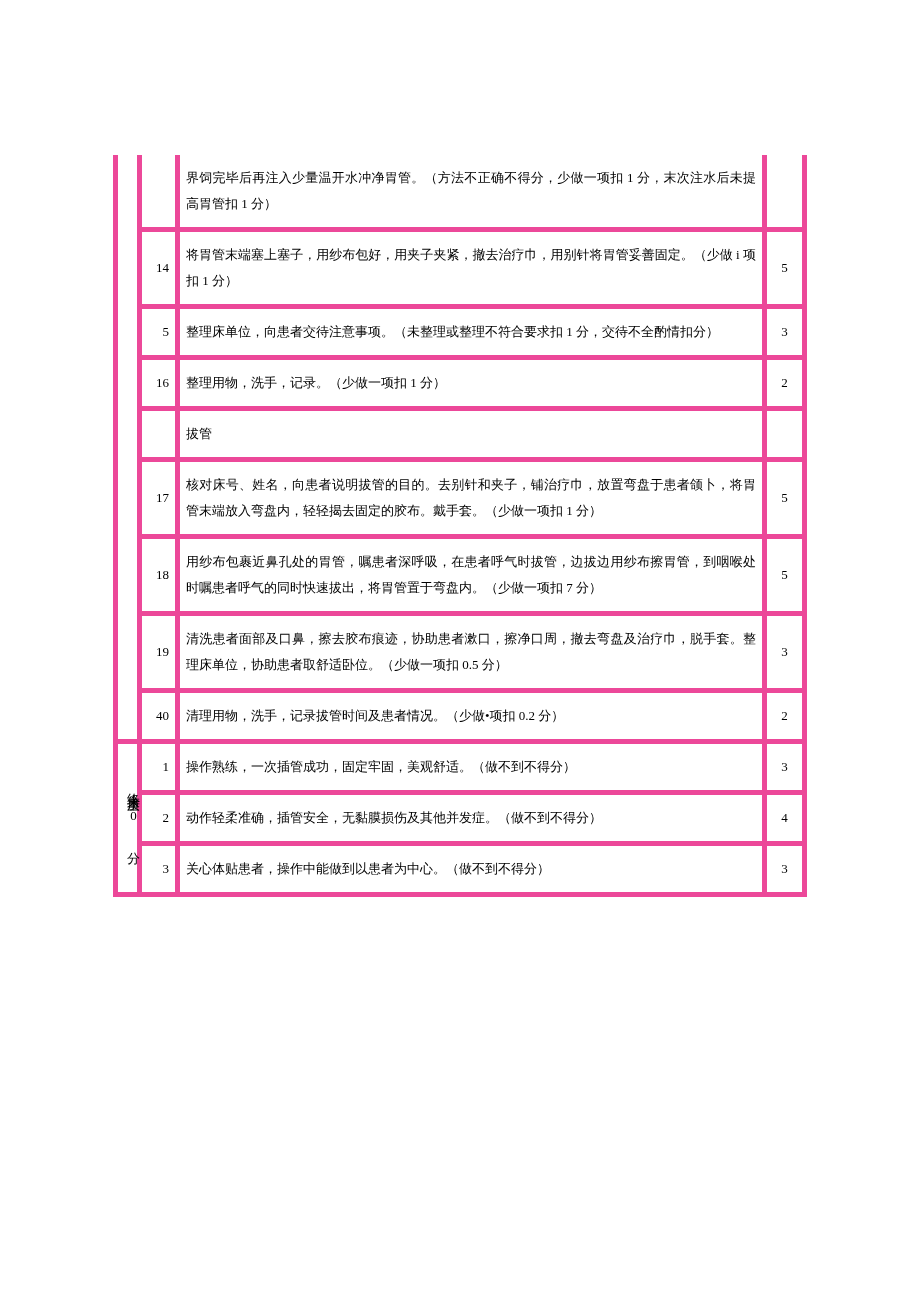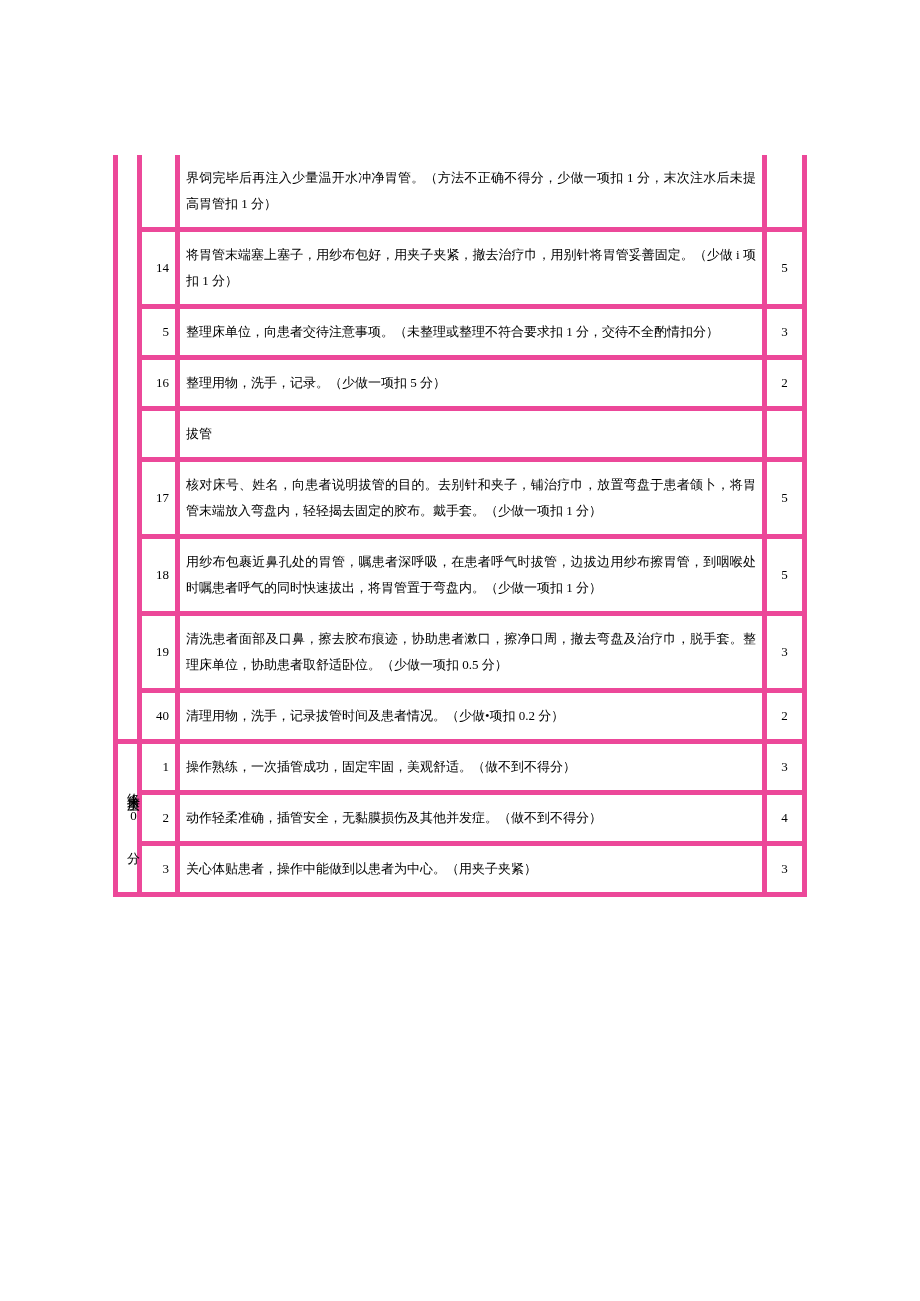--- a/index.html
+++ b/index.html
@@ -71,36 +71,36 @@
       <td class="col-content">将胃管末端塞上塞子，用纱布包好，用夹子夹紧，撤去治疗巾，用别针将胃管妥善固定。（少做 i 项扣 1 分）</td>
       <td class="col-score">5</td>
     </tr>
     <tr>
       <td class="col-num">5</td>
       <td class="col-content">整理床单位，向患者交待注意事项。（未整理或整理不符合要求扣 1 分，交待不全酌情扣分）</td>
       <td class="col-score">3</td>
     </tr>
     <tr>
       <td class="col-num">16</td>
-      <td class="col-content">整理用物，洗手，记录。（少做一项扣 5 分）</td>
+      <td class="col-content">整理用物，洗手，记录。（少做一项扣 1 分）</td>
       <td class="col-score">2</td>
     </tr>
     <tr>
       <td class="col-num"></td>
       <td class="col-content">拔管</td>
       <td class="col-score"></td>
     </tr>
     <tr>
       <td class="col-num">17</td>
       <td class="col-content">核对床号、姓名，向患者说明拔管的目的。去别针和夹子，铺治疗巾，放置弯盘于患者颌卜，将胃管末端放入弯盘内，轻轻揭去固定的胶布。戴手套。（少做一项扣 1 分）</td>
       <td class="col-score">5</td>
     </tr>
     <tr>
       <td class="col-num">18</td>
-      <td class="col-content">用纱布包裹近鼻孔处的胃管，嘱患者深呼吸，在患者呼气时拔管，边拔边用纱布擦胃管，到咽喉处时嘱患者呼气的同时快速拔出，将胃管置于弯盘内。（少做一项扣 1 分）</td>
+      <td class="col-content">用纱布包裹近鼻孔处的胃管，嘱患者深呼吸，在患者呼气时拔管，边拔边用纱布擦胃管，到咽喉处时嘱患者呼气的同时快速拔出，将胃管置于弯盘内。（少做一项扣 7 分）</td>
       <td class="col-score">5</td>
     </tr>
     <tr>
       <td class="col-num">19</td>
       <td class="col-content">清洗患者面部及口鼻，擦去胶布痕迹，协助患者漱口，擦净口周，撤去弯盘及治疗巾，脱手套。整理床单位，协助患者取舒适卧位。（少做一项扣 0.5 分）</td>
       <td class="col-score">3</td>
     </tr>
     <tr>
       <td class="col-num">40</td>
       <td class="col-content">清理用物，洗手，记录拔管时间及患者情况。（少做•项扣 0.2 分）</td>
@@ -115,17 +115,17 @@
       <td class="col-content">操作熟练，一次插管成功，固定牢固，美观舒适。（做不到不得分）</td>
       <td class="col-score">3</td>
     </tr>
     <tr>
       <td class="col-num">2</td>
       <td class="col-content">动作轻柔准确，插管安全，无黏膜损伤及其他并发症。（做不到不得分）</td>
       <td class="col-score">4</td>
     </tr>
     <tr>
       <td class="col-num">3</td>
-      <td class="col-content">关心体贴患者，操作中能做到以患者为中心。（用夹子夹紧）</td>
+      <td class="col-content">关心体贴患者，操作中能做到以患者为中心。（做不到不得分）</td>
       <td class="col-score">3</td>
     </tr>
   </tbody>
 </table>
 
 </body></html>

